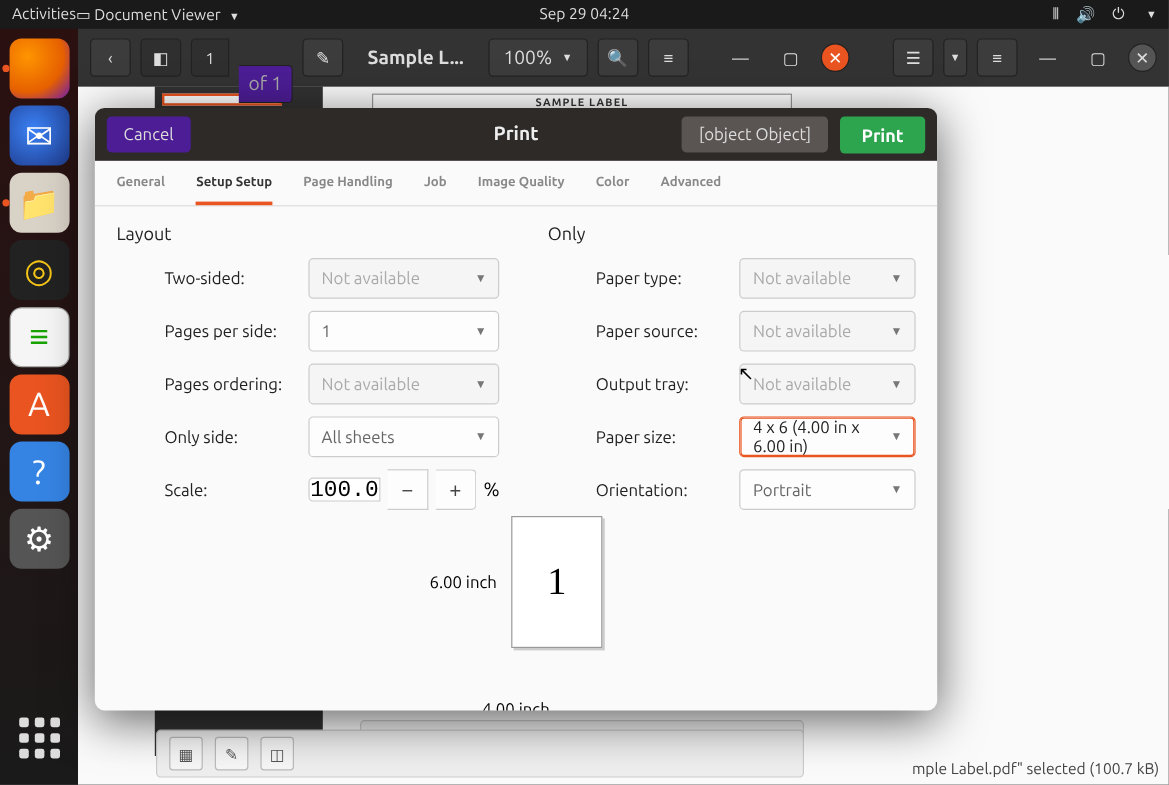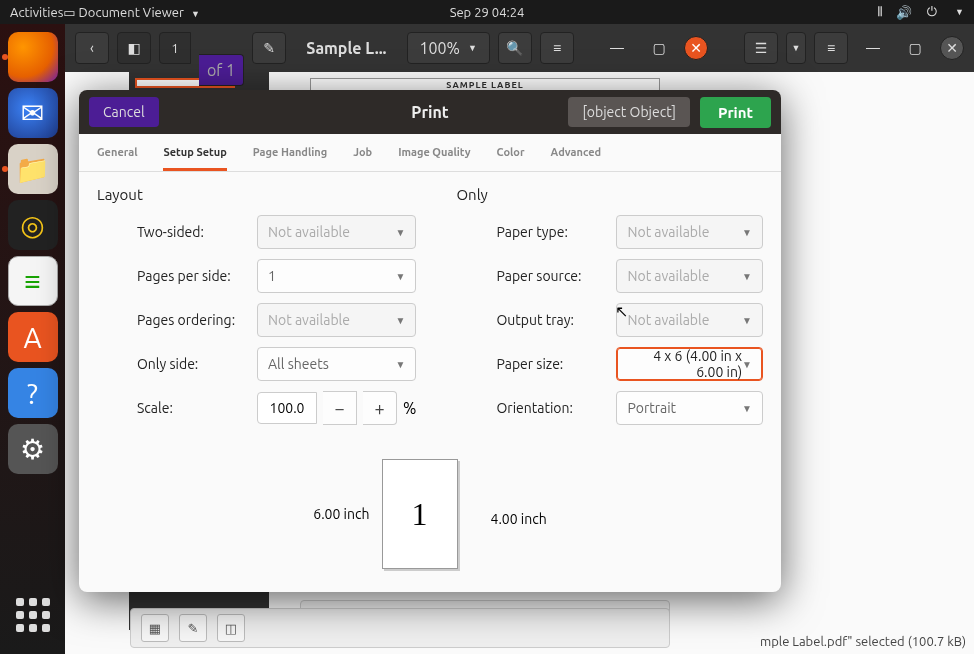--- a/index.html
+++ b/index.html
@@ -62,31 +62,31 @@
 
   .tabs { display:flex; gap:26px; padding:12px 18px 0; border-bottom:1px solid #ddd; }
   .tab { color:#888; font-weight:600; font-size:11px; padding-bottom:10px; cursor:pointer;}
   .tab.active { color:#333; border-bottom:3px solid #e95420; }
 
   .dlg-body { display:flex; padding:14px 18px; gap:40px; }
   .col { flex:1; }
   .sec-title { font-weight:400; font-size:15px; margin-bottom:12px; color:#222;}
   .row { display:flex; align-items:center; margin-bottom:10px;margin-left:40px; }
   .row label { width:120px; font-size:14px; color:#222;}
-  .select { flex:1; max-width:200px; height:34px; border:1px solid #ccc; border-radius:4px; background:#fdfdfd; display:flex; align-items:center; padding:16px 10px; font-size:14px; color:#666; justify-content:space-between;text-align:right;}
+  .select { flex:1; max-width:200px; height:34px; border:1px solid #ccc; border-radius:4px; background:#fdfdfd; display:flex; align-items:center; padding:16px 10px; font-size:14px; color:#666; justify-content:space-between;}
   .select.disabled{ color:#aaa; background:#f5f5f5;}
   .select.highlight { border:1px solid #e95420; box-shadow:0 0 0 1px #e95420 inset; color:#222;}
   .select .chev { font-size:10px; color:#777;}
   .scale-group { display:flex; align-items:center; gap:6px;}
-  .scale-input { width:60px; height:32px; border:1px solid #ccc; border-radius:4px 0 0 4px; text-align:center; font-size:14px;}
+  .scale-input { width:60px; height:20px; border:1px solid #ccc; border-radius:4px 0 0 4px; text-align:center; font-size:19px;font-family:Liberation Mono, monospace;}
   .scale-btn { width:34px; height:34px; border:1px solid #ccc; border-left:none; background:#fdfdfd; font-size:18px; color:#444;}
   .scale-btn.minus{}
   .scale-btn.plus{ border-radius:0 4px 4px 0;}
 
-  .preview-pane { position:absolute; left:0; right:0; top:346px; bottom:0; display:flex; align-items:center; justify-content:center;gap:33px;}
+  .preview-pane { position:absolute; left:0; right:0; top:346px; bottom:0; display:flex; flex-direction:column; align-items:center; justify-content:center;gap:33px;}
   .page-box { border:1px solid #999; width:76px; height:110px; background:#fff; display:flex; align-items:center; justify-content:center; font-size:32px; font-family:serif; box-shadow:2px 2px 0 #ccc;}
   .dim-w { margin-top:10px; font-size:14px;}
   
   .cursor { position:absolute; left:615px; top:302px; font-size:16px; z-index:20; color:#000; pointer-events:none;}
 </style>
 </head>
 <body>
 
 <div class="topbar">
   <div class="left">

